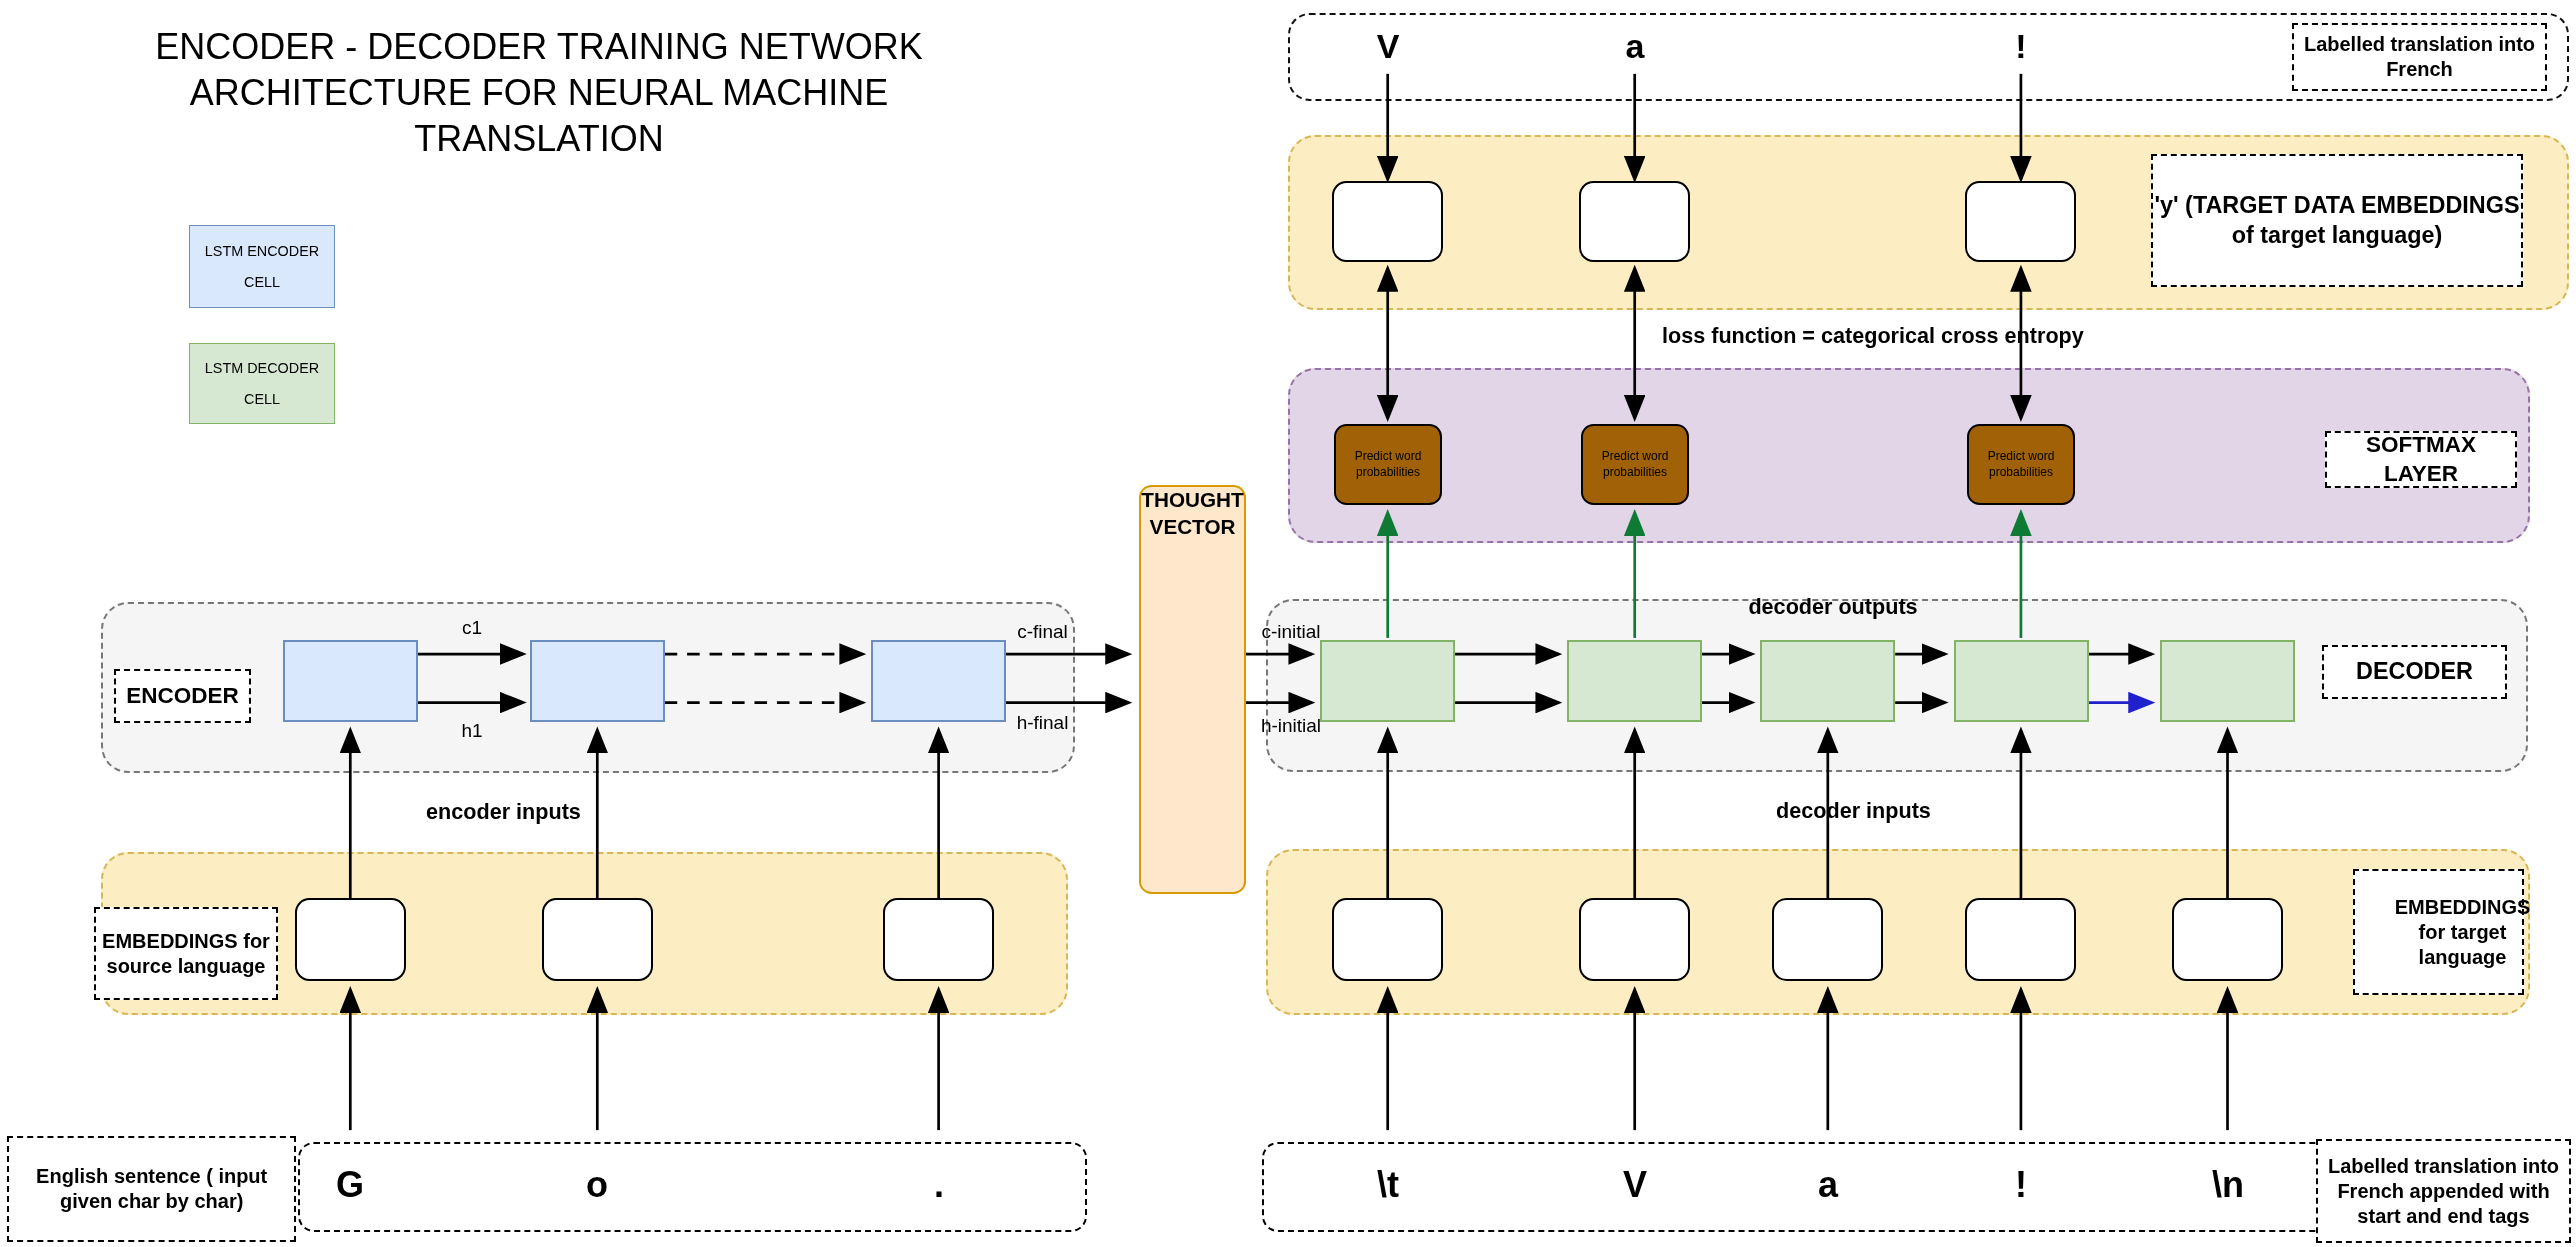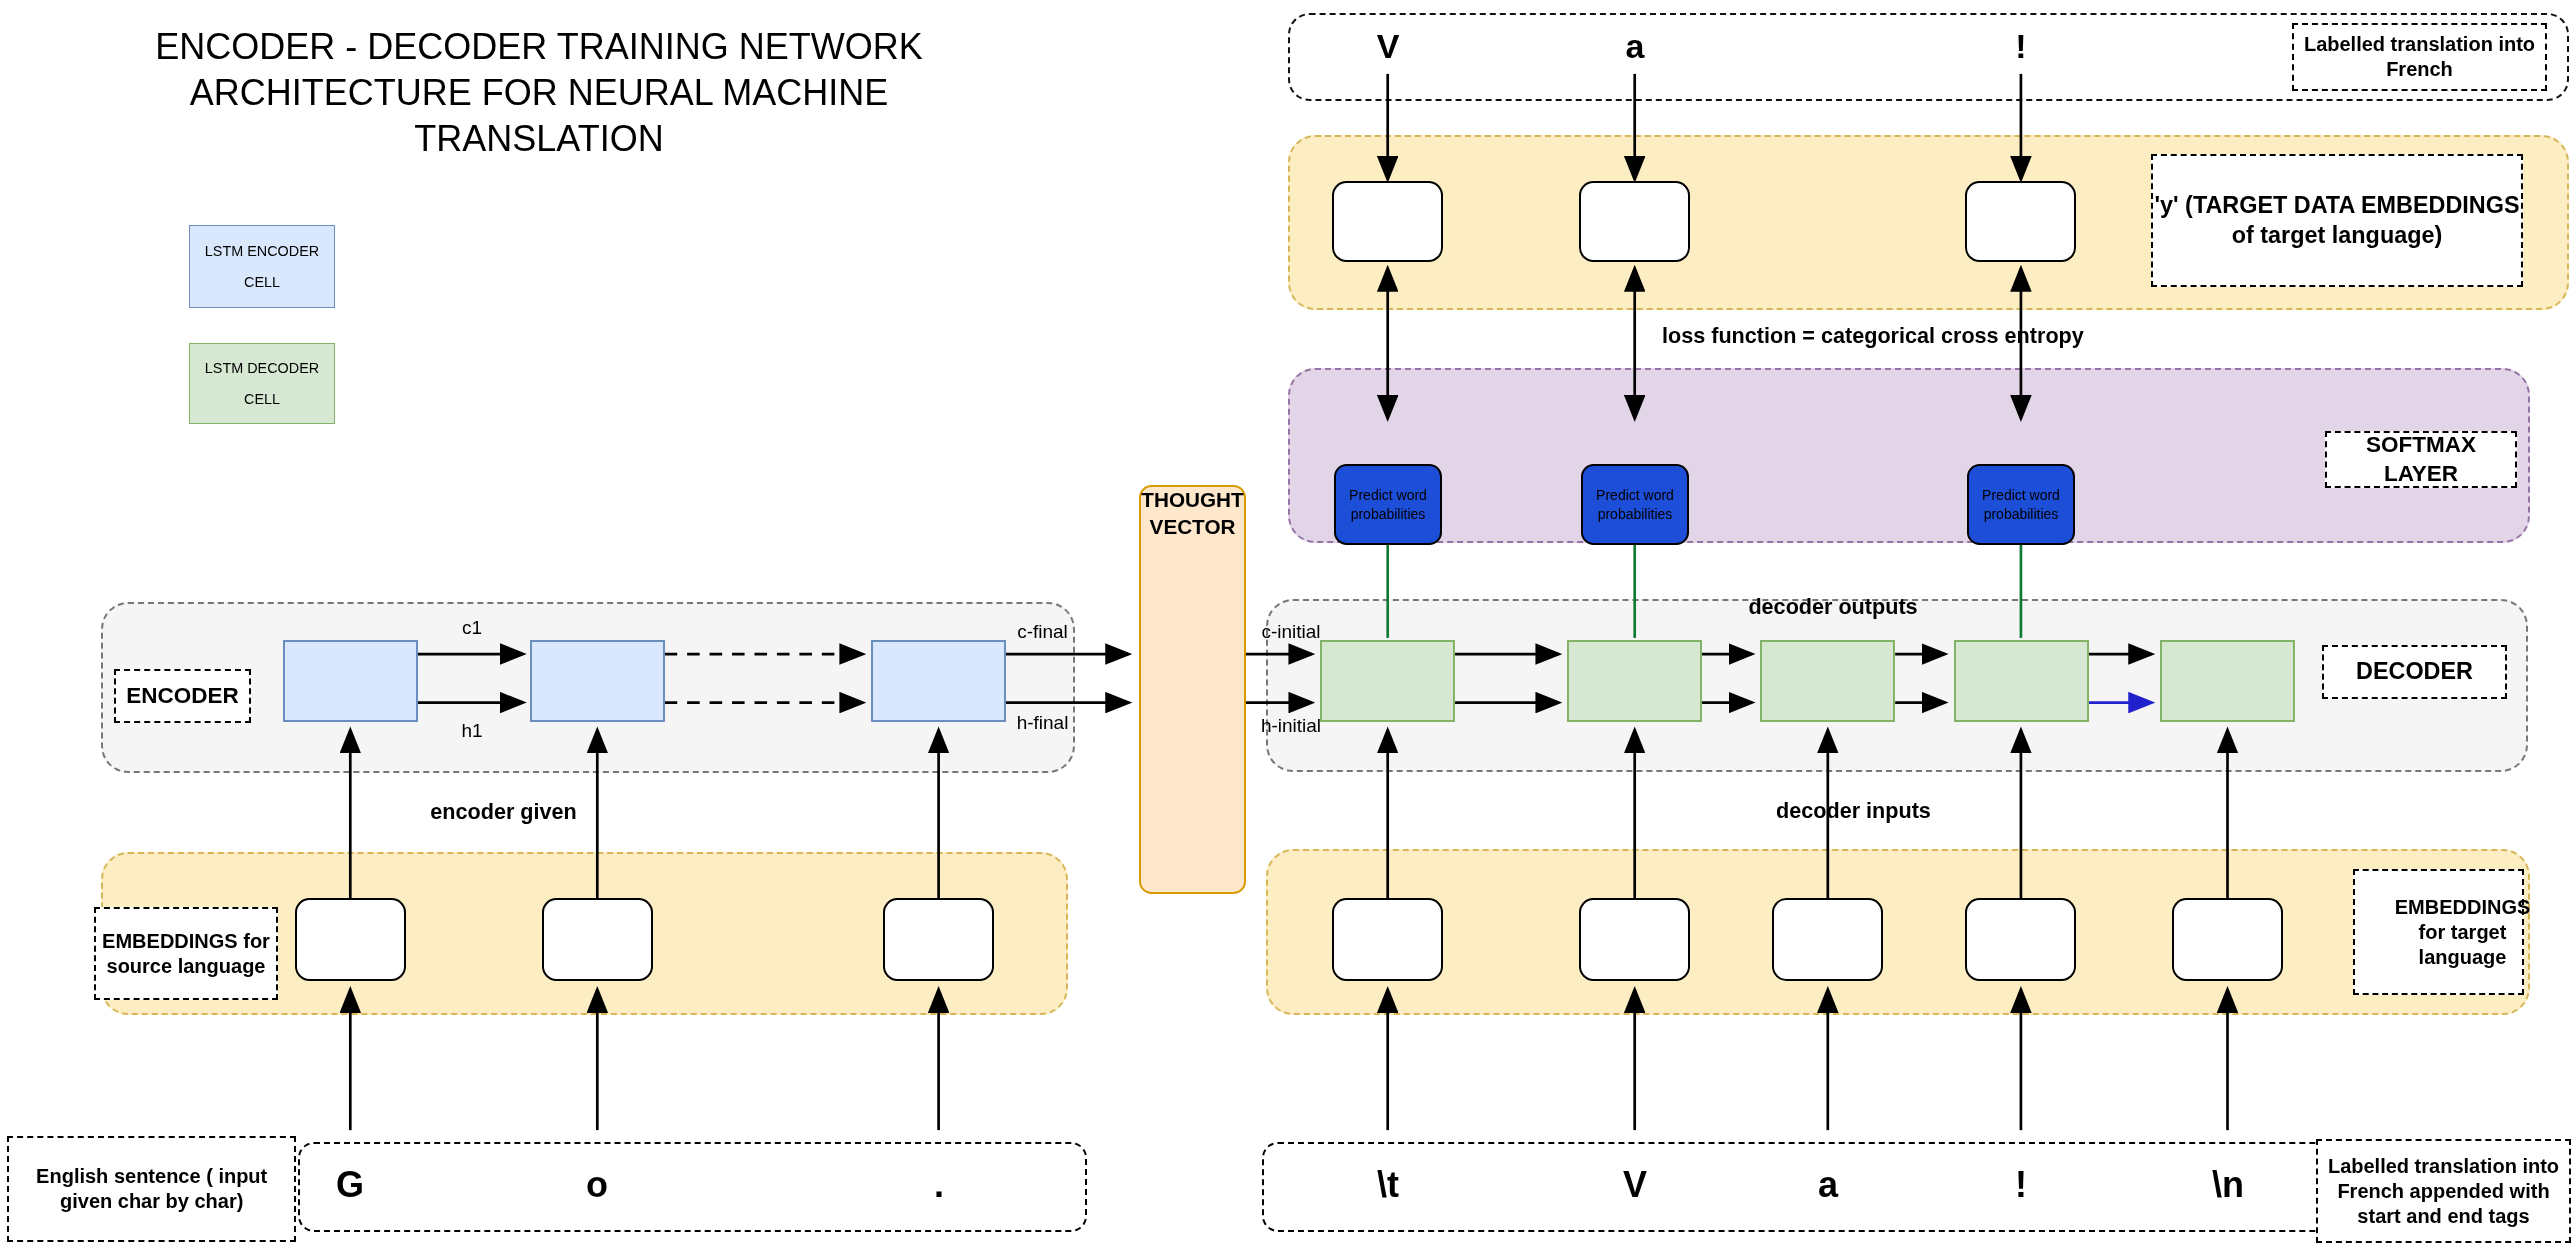--- a/index.html
+++ b/index.html
@@ -15,23 +15,23 @@
   .band.white{background:#ffffff;border-color:#111;border-radius:21.6px;}
   .wbox{position:absolute;box-sizing:border-box;background:#fff;border:2.7px solid #000;border-radius:14.4px;}
   .cell{position:absolute;box-sizing:border-box;}
   .cell.blue{background:#d9e8fc;border:2.7px solid #6c8ebf;}
   .cell.green{background:#d6e8d2;border:2.7px solid #82b366;}
   .cap{position:absolute;box-sizing:border-box;background:#fff;border:2.7px dashed #000;
        display:flex;align-items:center;justify-content:center;text-align:center;
        font-weight:bold;line-height:1.25;}
   .lbl{position:absolute;text-align:center;line-height:1.25;}
   .b{font-weight:bold;}
-  .predict{position:absolute;box-sizing:border-box;background:#1d4ed8;border:2.7px solid #000;border-radius:12.6px;
+  .predict{position:absolute;box-sizing:border-box;background:#a16207;border:2.7px solid #000;border-radius:12.6px;
            display:flex;align-items:center;justify-content:center;text-align:center;
-           font-size:14px;line-height:1.3;margin-top:40px;}
+           font-size:12px;line-height:1.3;}
   .letter{position:absolute;width:108px;margin-left:-54px;text-align:center;
           font-weight:bold;font-size:36px;}
   .row{position:absolute;box-sizing:border-box;background:#fff;border:2.7px dashed #000;border-radius:16px;}
   .tv{position:absolute;box-sizing:border-box;background:#ffe7cc;border:2.7px solid #d79b00;border-radius:12.6px;
       display:flex;justify-content:center;text-align:center;
       font-weight:bold;font-size:20.7px;line-height:1.3;}
   .legend{position:absolute;box-sizing:border-box;display:flex;align-items:center;justify-content:center;
           text-align:center;font-size:14.4px;line-height:2.1;}
   .legend.enc{background:#d9e8fc;border:1.8px solid #6c8ebf;}
   .legend.dec{background:#d6e8d2;border:1.8px solid #82b366;}
@@ -204,21 +204,21 @@
   <span>ENCODER</span>
 </div>
 
 <div class="cell blue" style="left:283px;top:640px;width:135px;height:82px;"></div>
 <div class="cell blue" style="left:530px;top:640px;width:135px;height:82px;"></div>
 <div class="cell blue" style="left:871px;top:640px;width:135px;height:82px;"></div>
 
 <div class="lbl" style="left:447px;top:616px;width:50px;font-size:19px;">c1</div>
 <div class="lbl" style="left:447px;top:719px;width:50px;font-size:19px;">h1</div>
 
-<div class="lbl b" style="left:409px;top:799px;width:189px;font-size:21.6px;">encoder given</div>
+<div class="lbl b" style="left:409px;top:799px;width:189px;font-size:21.6px;">encoder inputs</div>
 <div class="lbl b" style="left:1759px;top:798px;width:189px;font-size:21.6px;">decoder inputs</div>
 
 <div class="cap" style="left:94px;top:907px;width:184px;height:93px;font-size:20px;">
   <span>EMBEDDINGS for source language</span>
 </div>
 
 <div class="wbox" style="left:295px;top:898px;width:111px;height:83px;"></div>
 <div class="wbox" style="left:542px;top:898px;width:111px;height:83px;"></div>
 <div class="wbox" style="left:883px;top:898px;width:111px;height:83px;"></div>
 

